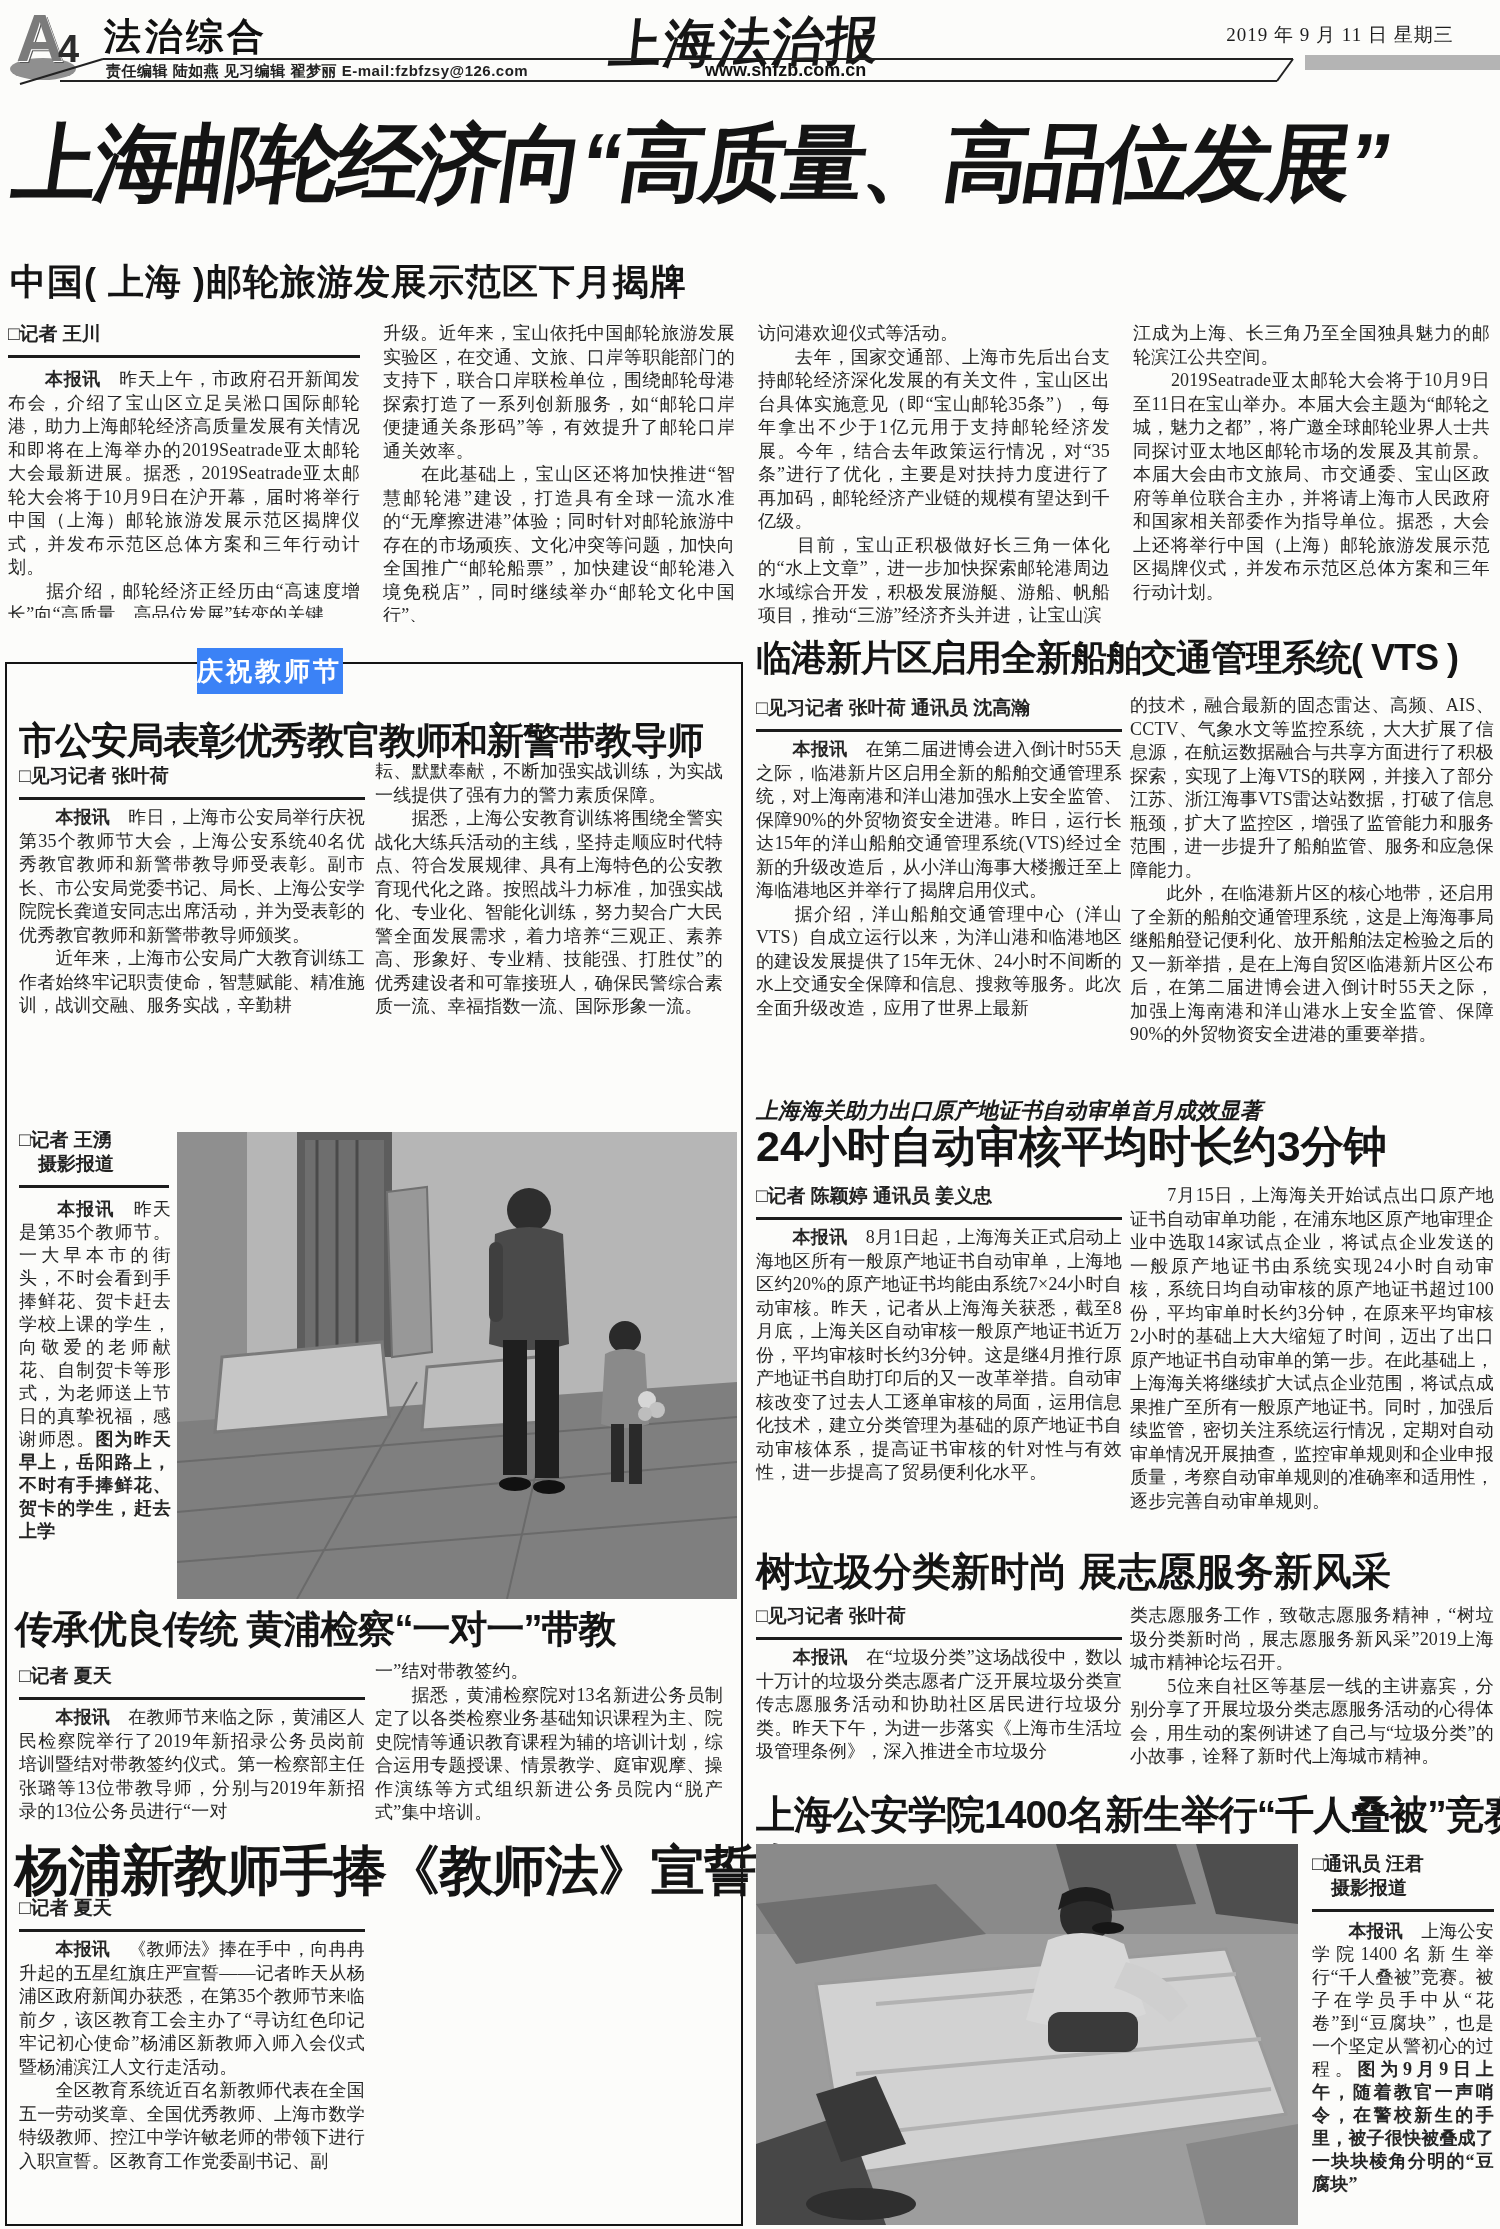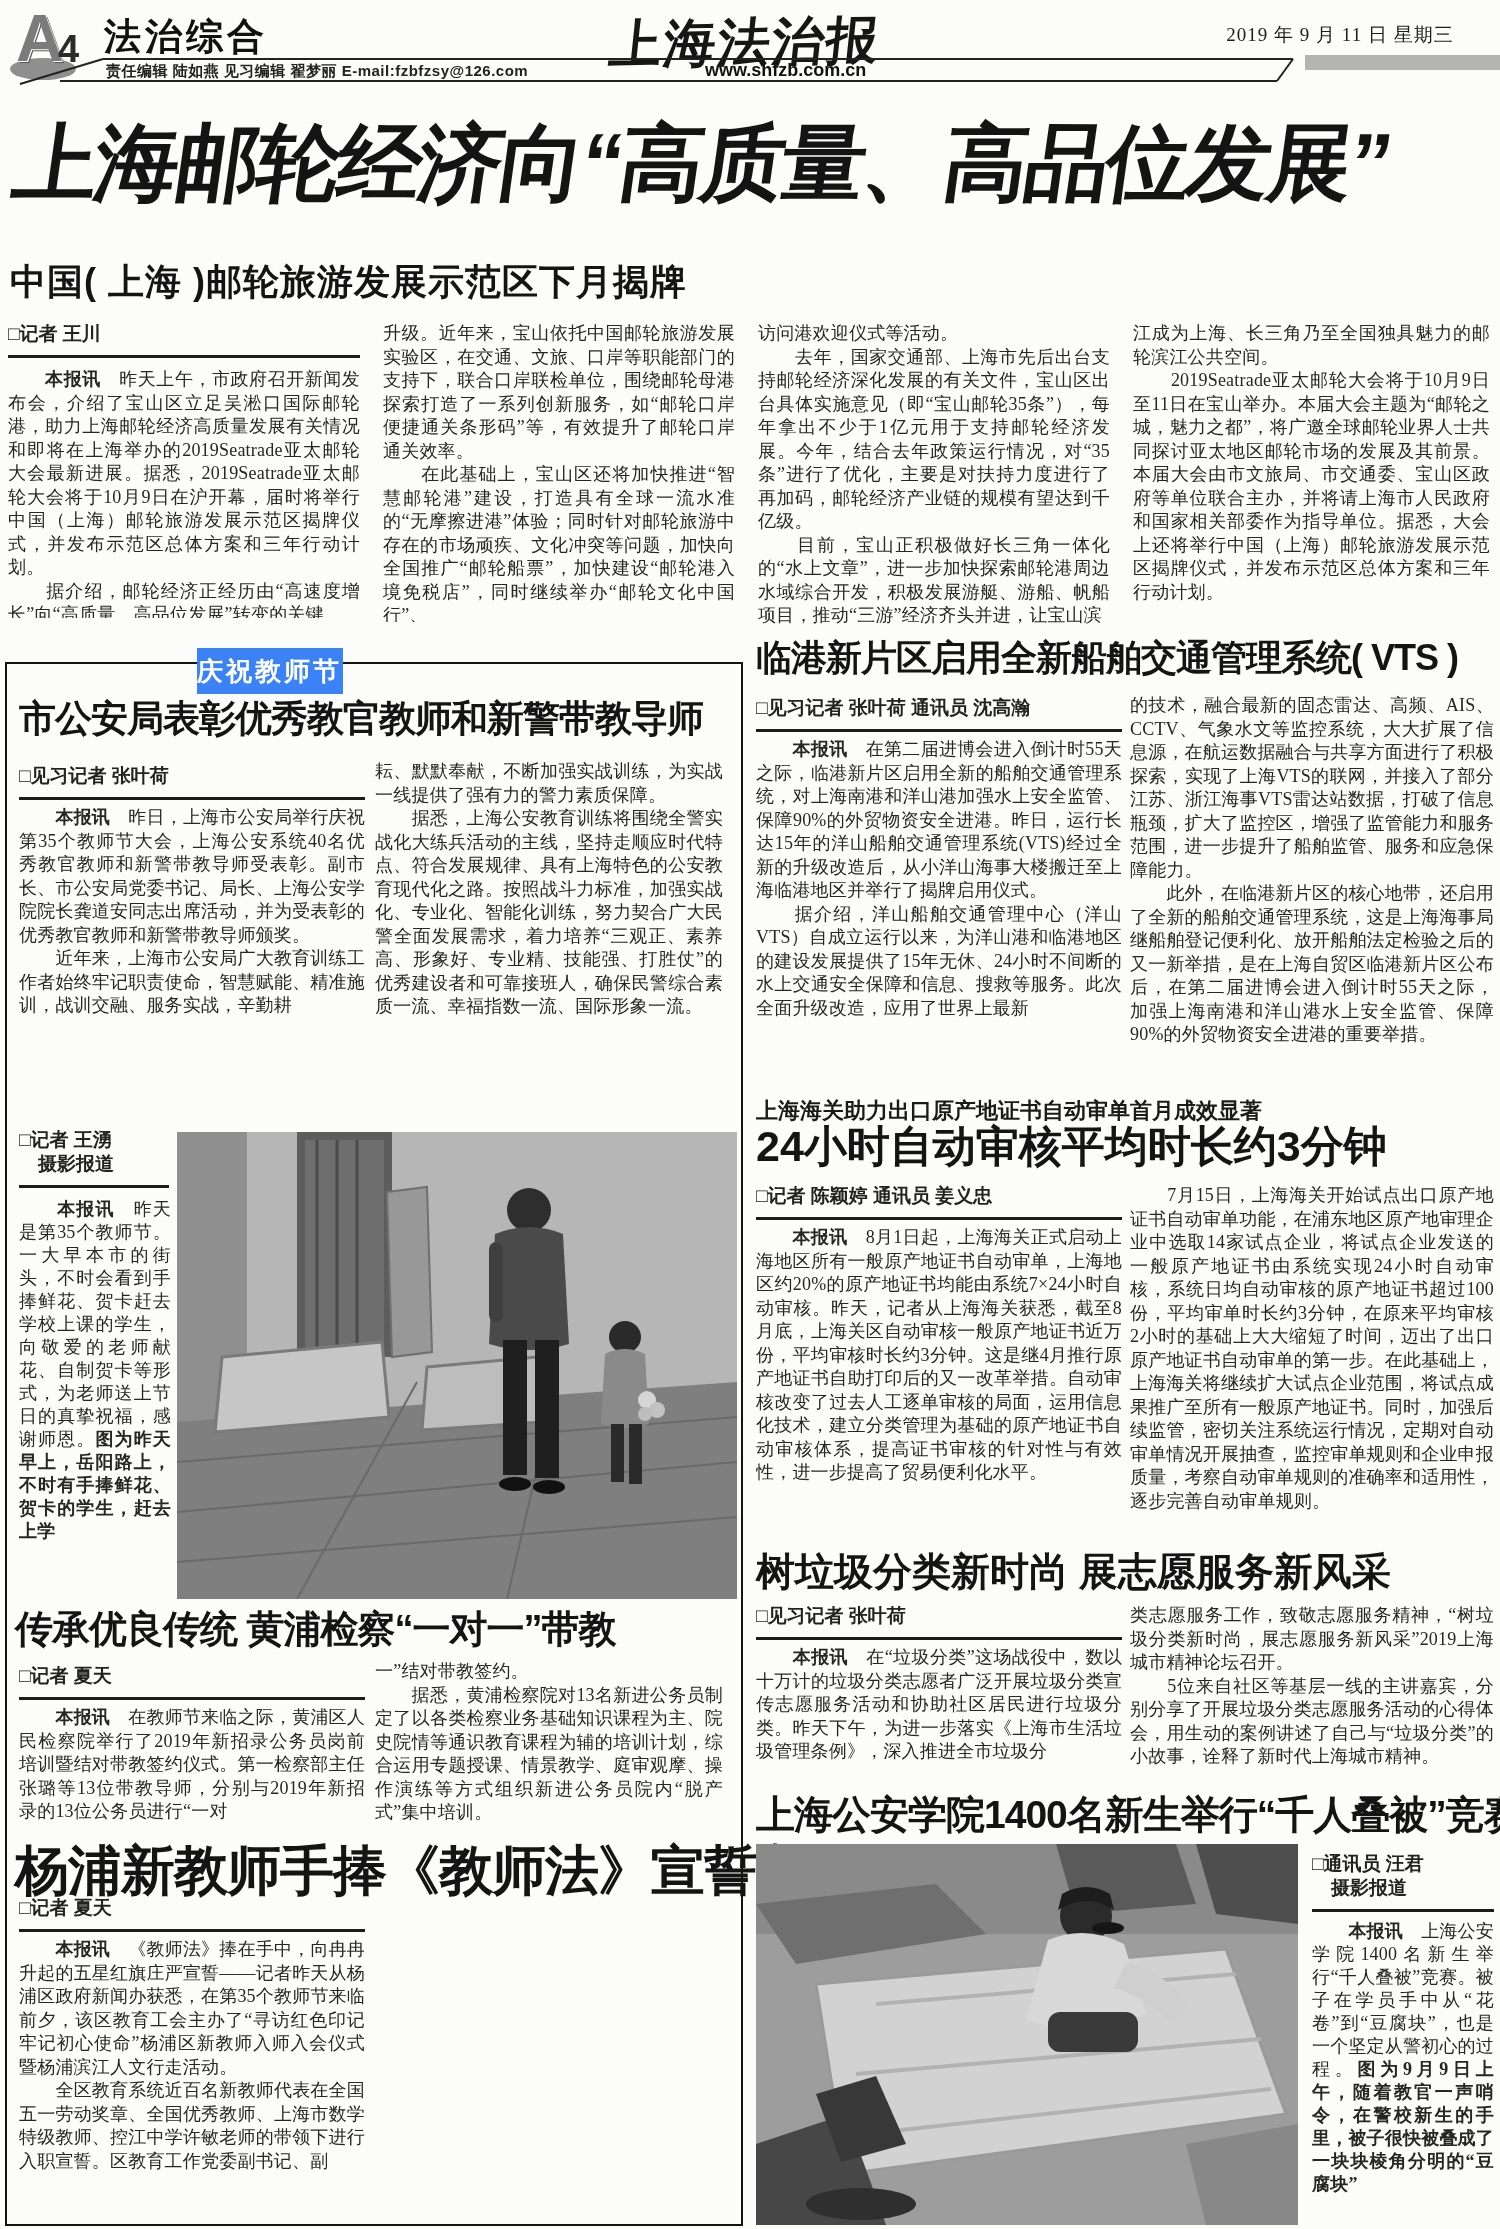--- a/index.html
+++ b/index.html
@@ -74,21 +74,21 @@
 　　在此基础上，宝山区还将加快推进“智慧邮轮港”建设，打造具有全球一流水准的“无摩擦进港”体验；同时针对邮轮旅游中存在的市场顽疾、文化冲突等问题，加快向全国推广“邮轮船票”，加快建设“邮轮港入境免税店”，同时继续举办“邮轮文化中国行”、</div>
   <div class="abs bodytext" style="left:758px;top:322px;width:352px;height:312px;">访问港欢迎仪式等活动。
 　　去年，国家交通部、上海市先后出台支持邮轮经济深化发展的有关文件，宝山区出台具体实施意见（即“宝山邮轮35条”），每年拿出不少于1亿元用于支持邮轮经济发展。今年，结合去年政策运行情况，对“35条”进行了优化，主要是对扶持力度进行了再加码，邮轮经济产业链的规模有望达到千亿级。
 　　目前，宝山正积极做好长三角一体化的“水上文章”，进一步加快探索邮轮港周边水域综合开发，积极发展游艇、游船、帆船项目，推动“三游”经济齐头并进，让宝山滨</div>
   <div class="abs bodytext" style="left:1133px;top:322px;width:357px;height:300px;">江成为上海、长三角乃至全国独具魅力的邮轮滨江公共空间。
 　　2019Seatrade亚太邮轮大会将于10月9日至11日在宝山举办。本届大会主题为“邮轮之城，魅力之都”，将广邀全球邮轮业界人士共同探讨亚太地区邮轮市场的发展及其前景。本届大会由市文旅局、市交通委、宝山区政府等单位联合主办，并将请上海市人民政府和国家相关部委作为指导单位。据悉，大会上还将举行中国（上海）邮轮旅游发展示范区揭牌仪式，并发布示范区总体方案和三年行动计划。</div>
 
   <div class="abs tbox">
     <div class="banner">庆祝教师节</div>
 
-    <div class="abs headline" style="left:12px;top:34px;font-size:37px;letter-spacing:-1px;text-align:center;">市公安局表彰优秀教官教师和新警带教导师</div>
+    <div class="abs headline" style="left:12px;top:56px;font-size:37px;letter-spacing:-1px;text-align:center;">市公安局表彰优秀教官教师和新警带教导师</div>
     <div class="abs byline" style="left:12px;top:100px;width:346px;">□见习记者  张叶荷</div>
     <div class="abs bodytext" style="left:12px;top:142px;width:346px;height:242px;"><span class="lede">　　本报讯</span><span>　昨日，上海市公安局举行庆祝第35个教师节大会，上海公安系统40名优秀教官教师和新警带教导师受表彰。副市长、市公安局党委书记、局长、上海公安学院院长龚道安同志出席活动，并为受表彰的优秀教官教师和新警带教导师颁奖。
 　　近年来，上海市公安局广大教育训练工作者始终牢记职责使命，智慧赋能、精准施训，战训交融、服务实战，辛勤耕</span></div>
     <div class="abs bodytext" style="left:368px;top:96px;width:348px;height:288px;">耘、默默奉献，不断加强实战训练，为实战一线提供了强有力的警力素质保障。
 　　据悉，上海公安教育训练将围绕全警实战化大练兵活动的主线，坚持走顺应时代特点、符合发展规律、具有上海特色的公安教育现代化之路。按照战斗力标准，加强实战化、专业化、智能化训练，努力契合广大民警全面发展需求，着力培养“三观正、素养高、形象好、专业精、技能强、打胜仗”的优秀建设者和可靠接班人，确保民警综合素质一流、幸福指数一流、国际形象一流。</div>
 
     <div class="abs byline" style="left:12px;top:464px;width:150px;"><span>□记者  王湧</span><br><span>　摄影报道</span></div>
     <div class="abs bodytext" style="left:12px;top:534px;width:152px;height:360px;line-height:23px;"><span class="lede">　　本报讯</span><span>　昨天是第35个教师节。一大早本市的街头，不时会看到手捧鲜花、贺卡赶去学校上课的学生，向敬爱的老师献花、自制贺卡等形式，为老师送上节日的真挚祝福，感谢师恩。</span><span class="cap">图为昨天早上，岳阳路上，不时有手捧鲜花、贺卡的学生，赶去上学</span></div>
     <div class="abs photo" style="left:170px;top:468px;width:560px;height:467px;">
       <svg width="560" height="467" viewBox="0 0 560 467">
@@ -142,21 +142,21 @@
 　　全区教育系统近百名新教师代表在全国五一劳动奖章、全国优秀教师、上海市数学特级教师、控江中学许敏老师的带领下进行入职宣誓。区教育工作党委副书记、副</span></div>
   </div>
 
   <div class="abs headline" style="left:756px;top:638px;font-size:36px;letter-spacing:-1px;">临港新片区启用全新船舶交通管理系统( VTS )</div>
   <div class="abs byline" style="left:756px;top:696px;width:366px;">□见习记者  张叶荷    通讯员  沈高瀚</div>
   <div class="abs bodytext" style="left:756px;top:738px;width:366px;height:308px;"><span class="lede">　　本报讯</span><span>　在第二届进博会进入倒计时55天之际，临港新片区启用全新的船舶交通管理系统，对上海南港和洋山港加强水上安全监管、保障90%的外贸物资安全进港。昨日，运行长达15年的洋山船舶交通管理系统(VTS)经过全新的升级改造后，从小洋山海事大楼搬迁至上海临港地区并举行了揭牌启用仪式。
 　　据介绍，洋山船舶交通管理中心（洋山VTS）自成立运行以来，为洋山港和临港地区的建设发展提供了15年无休、24小时不间断的水上交通安全保障和信息、搜救等服务。此次全面升级改造，应用了世界上最新</span></div>
   <div class="abs bodytext" style="left:1130px;top:694px;width:364px;height:354px;">的技术，融合最新的固态雷达、高频、AIS、CCTV、气象水文等监控系统，大大扩展了信息源，在航运数据融合与共享方面进行了积极探索，实现了上海VTS的联网，并接入了部分江苏、浙江海事VTS雷达站数据，打破了信息瓶颈，扩大了监控区，增强了监管能力和服务范围，进一步提升了船舶监管、服务和应急保障能力。
 　　此外，在临港新片区的核心地带，还启用了全新的船舶交通管理系统，这是上海海事局继船舶登记便利化、放开船舶法定检验之后的又一新举措，是在上海自贸区临港新片区公布后，在第二届进博会进入倒计时55天之际，加强上海南港和洋山港水上安全监管、保障90%的外贸物资安全进港的重要举措。</div>
 
-  <div class="abs kicker" style="left:756px;top:1096px;">上海海关助力出口原产地证书自动审单首月成效显著</div>
+  <div class="abs kicker" style="left:756px;top:1096px;font-style:italic;">上海海关助力出口原产地证书自动审单首月成效显著</div>
   <div class="abs headline" style="left:756px;top:1122px;font-size:43px;">24小时自动审核平均时长约3分钟</div>
   <div class="abs byline" style="left:756px;top:1184px;width:366px;">□记者  陈颖婷    通讯员  姜义忠</div>
   <div class="abs bodytext" style="left:756px;top:1226px;width:366px;height:308px;"><span class="lede">　　本报讯</span><span>　8月1日起，上海海关正式启动上海地区所有一般原产地证书自动审单，上海地区约20%的原产地证书均能由系统7×24小时自动审核。昨天，记者从上海海关获悉，截至8月底，上海关区自动审核一般原产地证书近万份，平均审核时长约3分钟。这是继4月推行原产地证书自助打印后的又一改革举措。自动审核改变了过去人工逐单审核的局面，运用信息化技术，建立分类管理为基础的原产地证书自动审核体系，提高证书审核的针对性与有效性，进一步提高了贸易便利化水平。</span></div>
   <div class="abs bodytext" style="left:1130px;top:1184px;width:364px;height:355px;">　　7月15日，上海海关开始试点出口原产地证书自动审单功能，在浦东地区原产地审理企业中选取14家试点企业，将试点企业发送的一般原产地证书由系统实现24小时自动审核，系统日均自动审核的原产地证书超过100份，平均审单时长约3分钟，在原来平均审核2小时的基础上大大缩短了时间，迈出了出口原产地证书自动审单的第一步。在此基础上，上海海关将继续扩大试点企业范围，将试点成果推广至所有一般原产地证书。同时，加强后续监管，密切关注系统运行情况，定期对自动审单情况开展抽查，监控审单规则和企业申报质量，考察自动审单规则的准确率和适用性，逐步完善自动审单规则。</div>
 
   <div class="abs headline" style="left:756px;top:1550px;font-size:39px;">树垃圾分类新时尚  展志愿服务新风采</div>
   <div class="abs byline" style="left:756px;top:1604px;width:366px;">□见习记者  张叶荷</div>
   <div class="abs bodytext" style="left:756px;top:1646px;width:366px;height:122px;"><span class="lede">　　本报讯</span><span>　在“垃圾分类”这场战役中，数以十万计的垃圾分类志愿者广泛开展垃圾分类宣传志愿服务活动和协助社区居民进行垃圾分类。昨天下午，为进一步落实《上海市生活垃圾管理条例》，深入推进全市垃圾分</span></div>
   <div class="abs bodytext" style="left:1130px;top:1604px;width:364px;height:220px;">类志愿服务工作，致敬志愿服务精神，“树垃圾分类新时尚，展志愿服务新风采”2019上海城市精神论坛召开。
 　　5位来自社区等基层一线的主讲嘉宾，分别分享了开展垃圾分类志愿服务活动的心得体会，用生动的案例讲述了自己与“垃圾分类”的小故事，诠释了新时代上海城市精神。</div>

